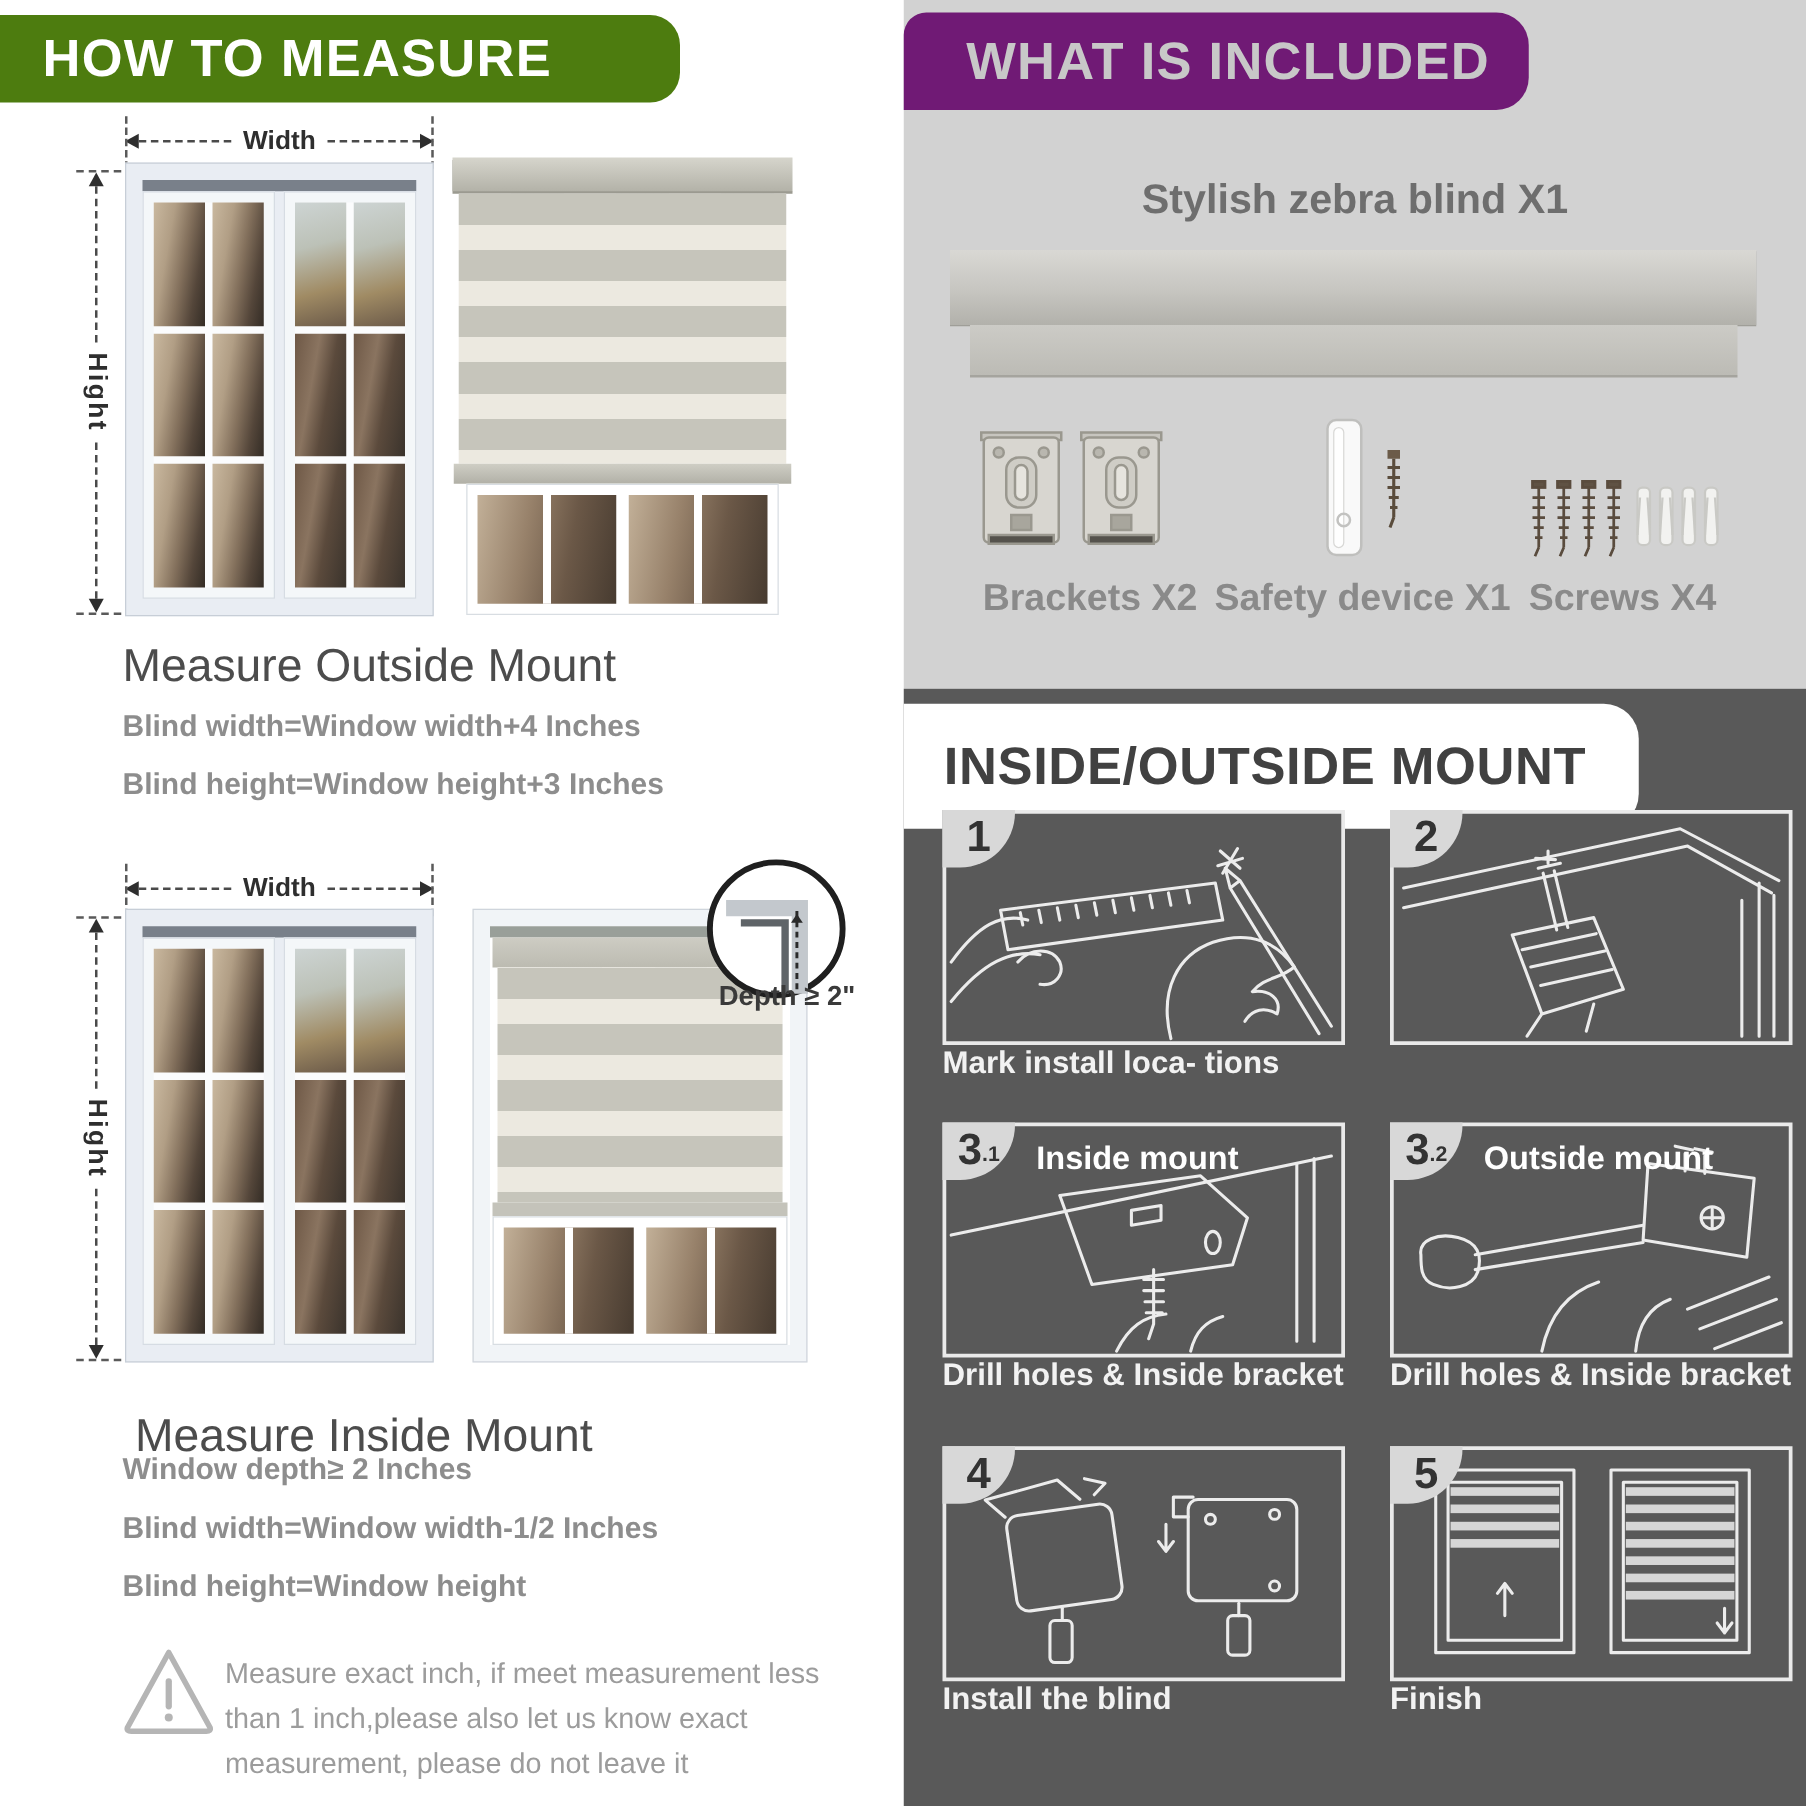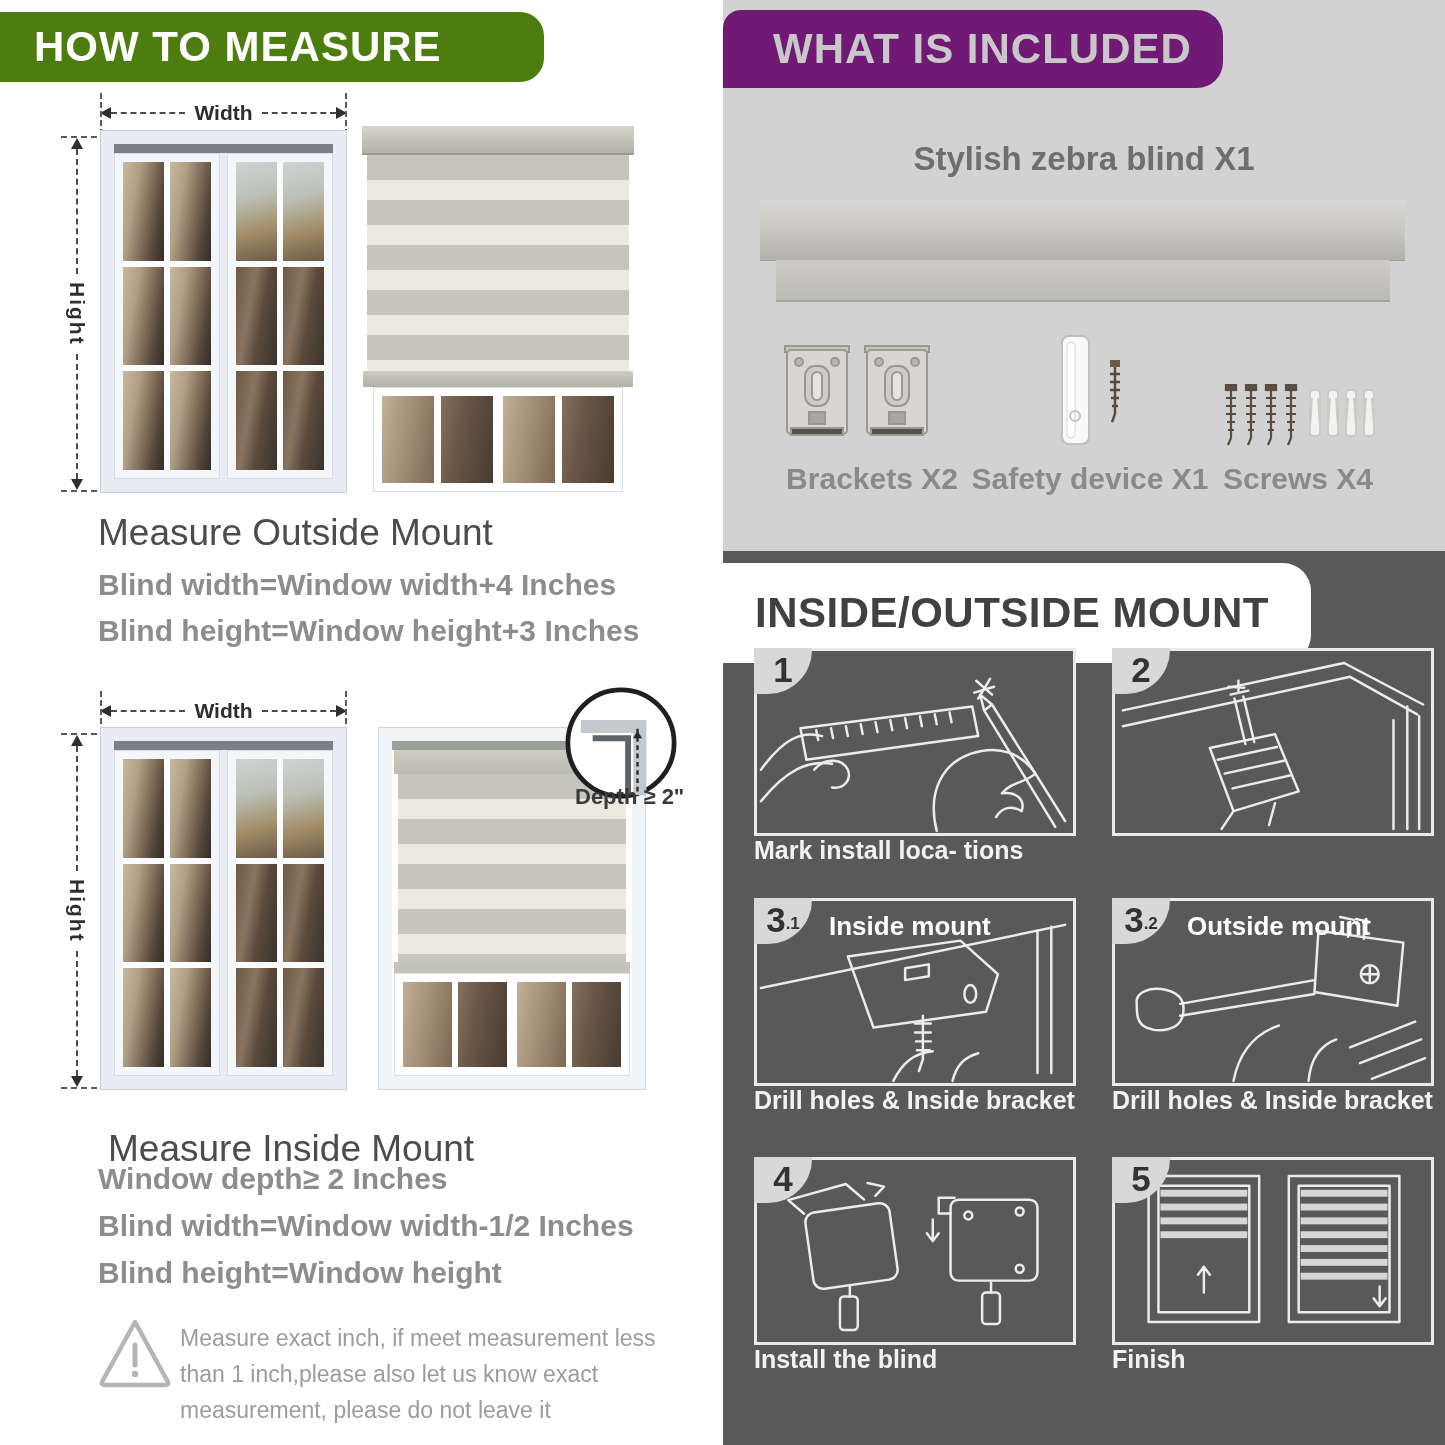--- a/index.html
+++ b/index.html
@@ -6,21 +6,21 @@
   *{box-sizing:border-box;}
   .stage{position:relative;width:1445px;height:1445px;background:#fff;overflow:hidden;
          font-family:"Liberation Sans","DejaVu Sans",sans-serif;}
 
   
   .banner{position:absolute;left:0;top:12px;width:544px;height:70px;background:#4d7c0f;
           border-radius:0 24px 24px 0;display:flex;align-items:center;padding-left:34px;
           color:#fff;font-size:42px;font-weight:bold;letter-spacing:1px;}
 
   .h-measure{position:absolute;font-size:37px;font-weight:normal;color:#4c4c4c;}
-  .sub-measure{position:absolute;font-size:30px;font-weight:bold;color:#8d8d8d;white-space:nowrap;}
+  .sub-measure{position:absolute;font-size:24px;font-weight:bold;color:#8d8d8d;white-space:nowrap;}
 
   
   .harrow{position:absolute;height:22px;display:flex;align-items:center;}
   .harrow .dash{flex:1;border-top:2px dashed #4a4a4a;}
   .harrow .lbl{margin:0 9px;font-size:21px;font-weight:bold;color:#2e2e2e;}
   .harrow::before,.harrow::after{content:"";position:absolute;top:-9px;height:42px;border-left:2px dashed #5a5a5a;}
   .harrow::before{left:0;}.harrow::after{right:0;}
   .ah{width:0;height:0;border-top:6px solid transparent;border-bottom:6px solid transparent;}
   .ah.l{border-right:11px solid #2e2e2e;}
   .ah.r{border-left:11px solid #2e2e2e;}

